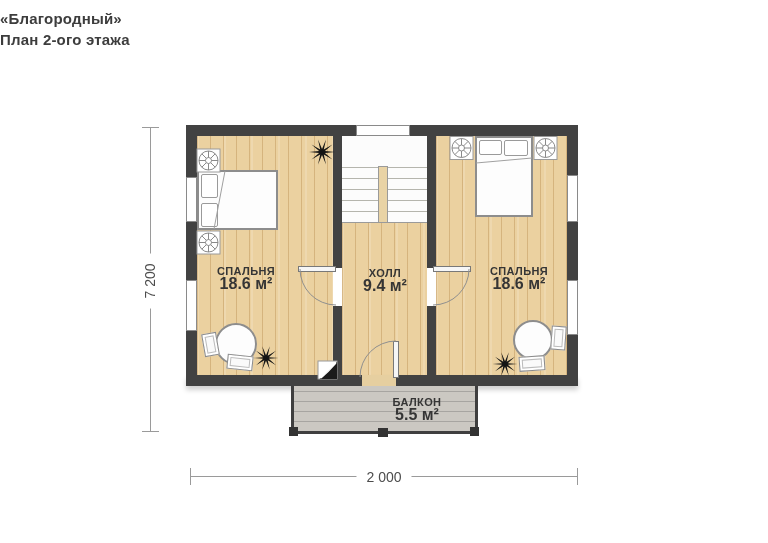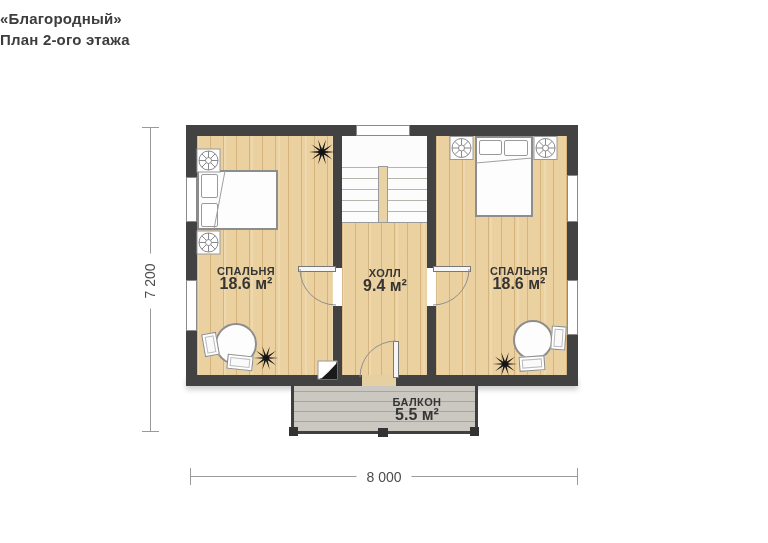--- a/index.html
+++ b/index.html
@@ -174,15 +174,15 @@
   </div>
 
   <div class="abs dim" style="left:150px;top:127px;width:1px;height:305px;"></div>
   <div class="abs dim" style="left:142px;top:127px;width:17px;height:1px;"></div>
   <div class="abs dim" style="left:142px;top:431px;width:17px;height:1px;"></div>
   <div class="abs dim-label v" style="left:150px;top:281px;">7 200</div>
 
   <div class="abs dim" style="left:190px;top:476px;width:388px;height:1px;"></div>
   <div class="abs dim" style="left:190px;top:468px;width:1px;height:17px;"></div>
   <div class="abs dim" style="left:577px;top:468px;width:1px;height:17px;"></div>
-  <div class="abs dim-label h" style="left:384px;top:477px;">8 000</div>
+  <div class="abs dim-label h" style="left:384px;top:477px;">2 000</div>
 
 </div>
 
 </body></html>

